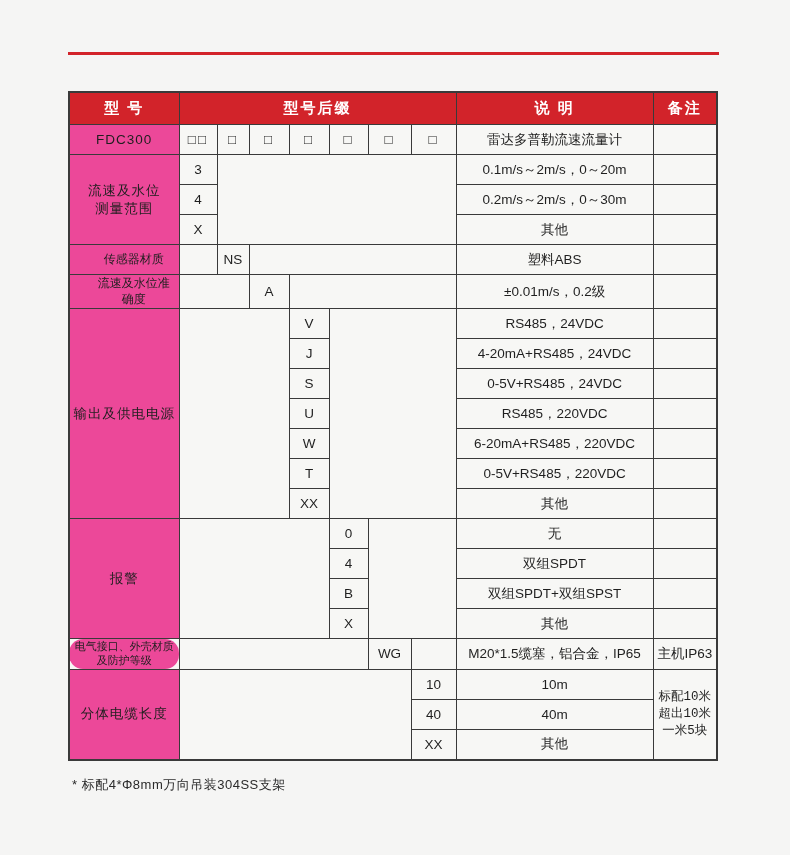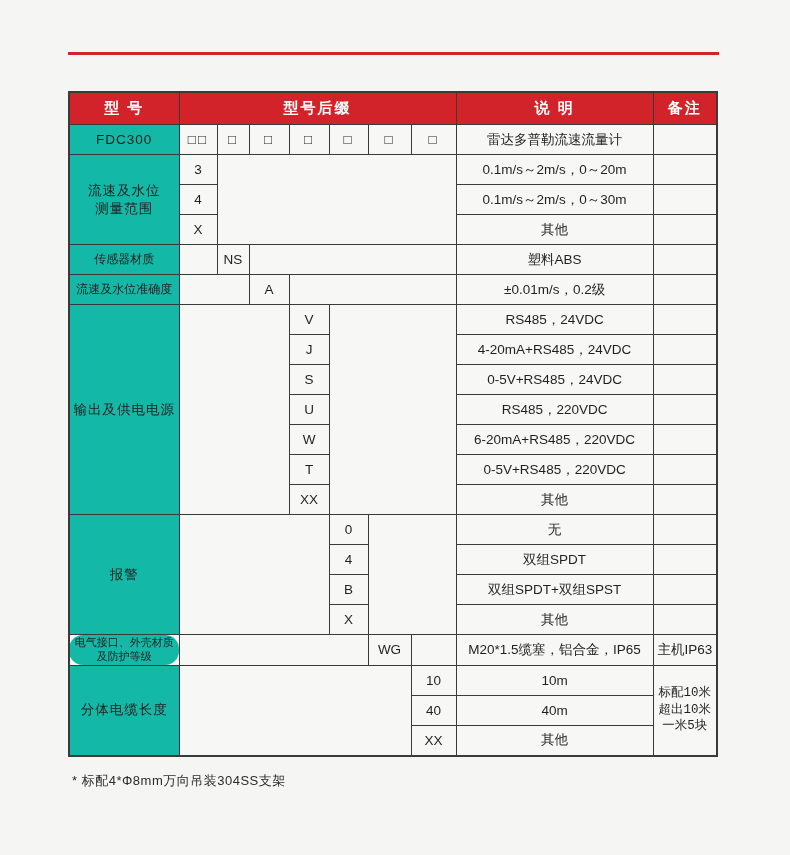--- a/index.html
+++ b/index.html
@@ -44,28 +44,28 @@
   }
   tr.hdr td{
     background:#d2232a;
     color:#ffffff;
     font-size:15px;
     font-weight:600;
     letter-spacing:2px;
     height:29px;
   }
   td.red{
-    background:#14b8a6;
+    background:#ec4899;
     color:#ffffff;
     font-size:13px;
     line-height:1.3;
     white-space:pre-line;
     letter-spacing:1px;
   }
-  td.red.sm{font-size:12px;letter-spacing:0;}
+  td.red.sm{font-size:12px;letter-spacing:0;padding-left:22px;}
   td.red.xs{font-size:11px;letter-spacing:0;line-height:1.25;border-radius:14px;}
   td.code{font-size:14px;}
   td.boxes{font-size:12px;color:#4a4a4a;letter-spacing:2px;padding:0;}
   td.desc{border-left-width:2px;}
   td.rem{border-left-width:2px;font-size:13px;}
   td.rem.multi{white-space:pre-line;font-size:12.5px;line-height:1.35;font-family:Liberation Mono, monospace;}
   td.modelcol{border-right-width:2px;margin-top:36px;}
   .footnote{
     margin:15px 0 0 4px;
     font-size:13px;
@@ -117,21 +117,21 @@
     <tr>
       <td class="red modelcol" rowspan="3">流速及水位
 测量范围</td>
       <td class="code">3</td>
       <td colspan="6" rowspan="3"></td>
       <td class="desc">0.1m/s～2m/s，0～20m</td>
       <td class="rem"></td>
     </tr>
     <tr>
       <td class="code">4</td>
-      <td class="desc">0.1m/s～2m/s，0～30m</td>
+      <td class="desc">0.2m/s～2m/s，0～30m</td>
       <td class="rem"></td>
     </tr>
     <tr>
       <td class="code">X</td>
       <td class="desc">其他</td>
       <td class="rem"></td>
     </tr>
 
     <tr>
       <td class="red sm modelcol">传感器材质</td>

